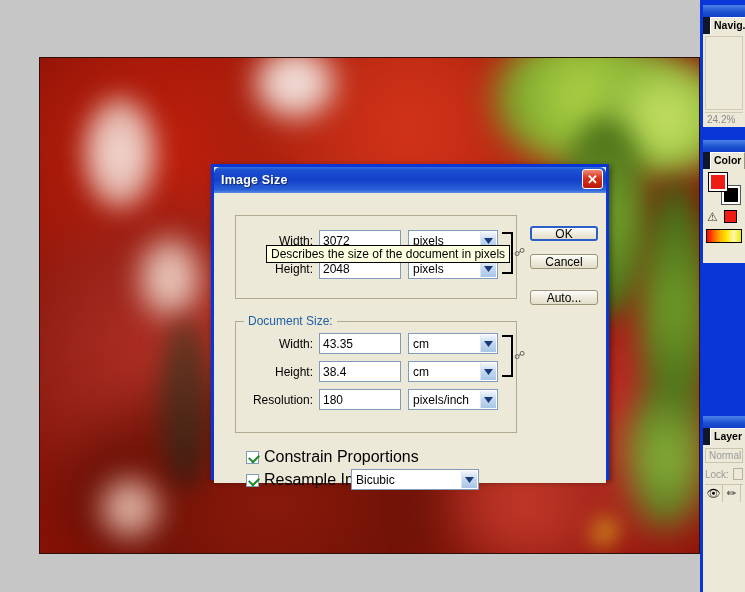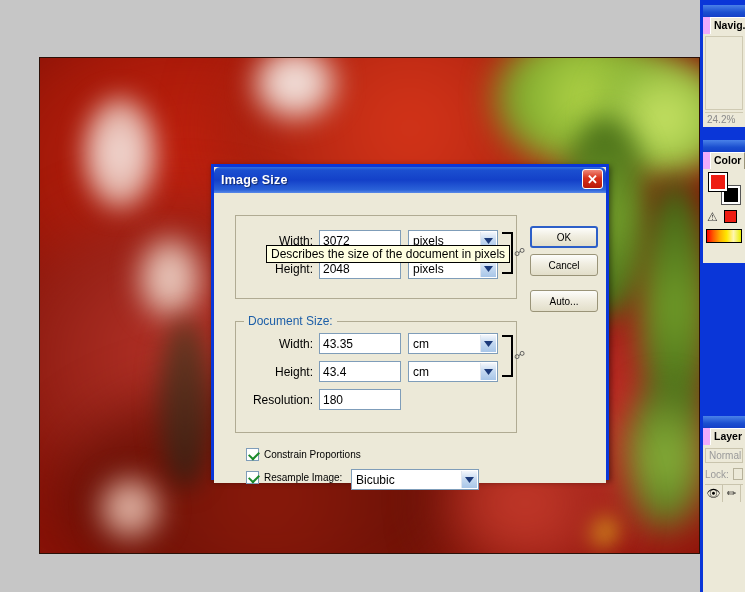--- a/index.html
+++ b/index.html
@@ -109,39 +109,39 @@
     position: absolute; left: 0; top: 0; width: 11px; height: 42px;
     border: 2px solid #000; border-left: none;
   }
   .chain .link {
     position: absolute; left: 12px; top: 13px;
     width: 8px; height: 16px;
     font-size: 11px; color: #555; line-height: 15px;
   }
 
   
-  .cbrow { position: absolute; display: flex; align-items: center; font-size: 10px; }
+  .cbrow { position: absolute; display: flex; align-items: center; font-size: 16px; }
   .cbox {
     width: 13px; height: 13px; background: #fff;
     border: 1px solid #7f9db9; margin-right: 5px;
     position: relative; flex: none;
   }
   .cbox::after {
     content: ""; position: absolute; left: 2px; top: 2px;
     width: 8px; height: 5px;
     border-left: 2px solid #1a8a2a; border-bottom: 2px solid #1a8a2a;
     transform: rotate(-45deg);
   }
 
   
   .btn {
-    position: absolute; width: 68px; height: 22px;
+    position: absolute; width: 68px; height: 15px;
     background: linear-gradient(to bottom,#fdfdfb,#f0ede0 45%,#e2dec9);
     border: 1px solid #9a9478; border-radius: 3px;
-    font-size: 10px; color: #000;
+    font-size: 12px; color: #000;
     display: flex; align-items: center; justify-content: center;
     cursor: pointer;
   }
   .btn.default { border: 2px solid #2d5fc8; }
 
   
   #tooltip {
     position: absolute; left: 52px; top: 52px;
     background: #ffffe1; border: 1px solid #000;
     font-size: 12px; color: #000; padding: 1px 4px;
@@ -150,21 +150,21 @@
 
   
   #palettes {
     position: absolute; right: 0; top: 0; width: 45px; height: 592px;
     background: #0a36d8;
   }
   .palette { position: absolute; left: 3px; width: 42px; background: #ece9d8; }
   .pal-bar {
     height: 12px; background: linear-gradient(to bottom,#4a82e8,#1b4fd0 60%,#1340c8);
   }
-  .pal-tabrow { height: 17px; position: relative; background: #f0abfc; }
+  .pal-tabrow { height: 17px; position: relative; background: #0f172a; }
   .pal-tab {
     position: absolute; left: 7px; top: 0; height: 17px;
     padding: 1px 3px 0 3px;
     font-size: 10.5px; font-weight: bold; color: #000;
     border-left: 1px solid #fff; border-top: 1px solid #fff;
     border-right: 1px solid #9a9478;
     background: #ece9d8; white-space: nowrap;
   }
   .pal-body { background: #ece9d8; position: relative; }
 
@@ -303,34 +303,42 @@
             <span class="arrow">
               <svg width="9" height="6" viewBox="0 0 9 6">
                   <path d="M0 0 L4.5 6 L9 0 Z" fill="#1b3a7a"></path>
                 </svg>
             </span>
           </div>
         </div>
 
         <div class="fieldrow" style="left:-3px; top:39px;">
           <span class="fieldlabel">Height:</span>
-          <div class="textbox">43.4</div>
+          <div class="textbox">38.4</div>
           <div class="combo">
             <span>cm</span>
             <span class="arrow">
               <svg width="9" height="6" viewBox="0 0 9 6">
                   <path d="M0 0 L4.5 6 L9 0 Z" fill="#1b3a7a"></path>
                 </svg>
             </span>
           </div>
         </div>
 
         <div class="fieldrow" style="left:-3px; top:67px;">
           <span class="fieldlabel">Resolution:</span>
           <div class="textbox">180</div>
+          <div class="combo">
+            <span>pixels/inch</span>
+            <span class="arrow">
+              <svg width="9" height="6" viewBox="0 0 9 6">
+                  <path d="M0 0 L4.5 6 L9 0 Z" fill="#1b3a7a"></path>
+                </svg>
+            </span>
+          </div>
         </div>
 
         <div class="chain" style="left:266px; top:13px;">
           <div class="bracket"></div>
           <div class="link">☍</div>
         </div>
       </div>
 
       <div class="cbrow" style="left:32px; top:255px;">
         <span class="cbox"></span>

